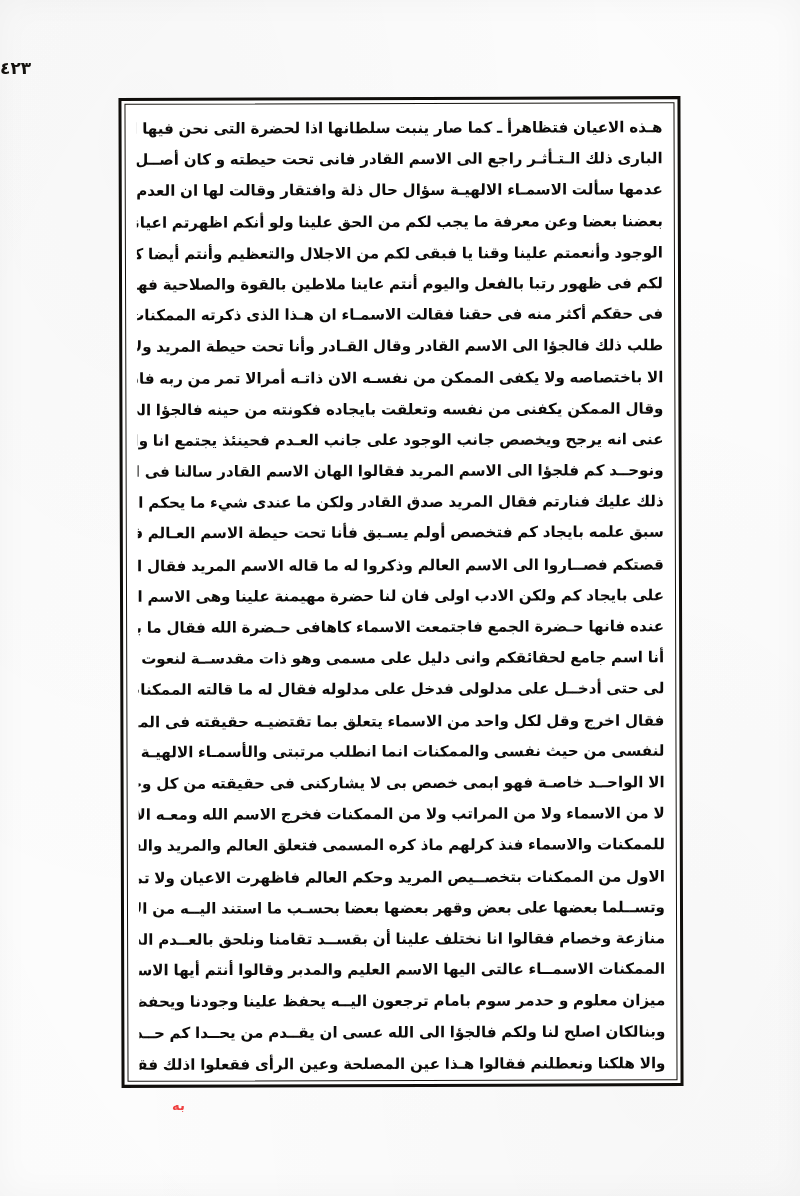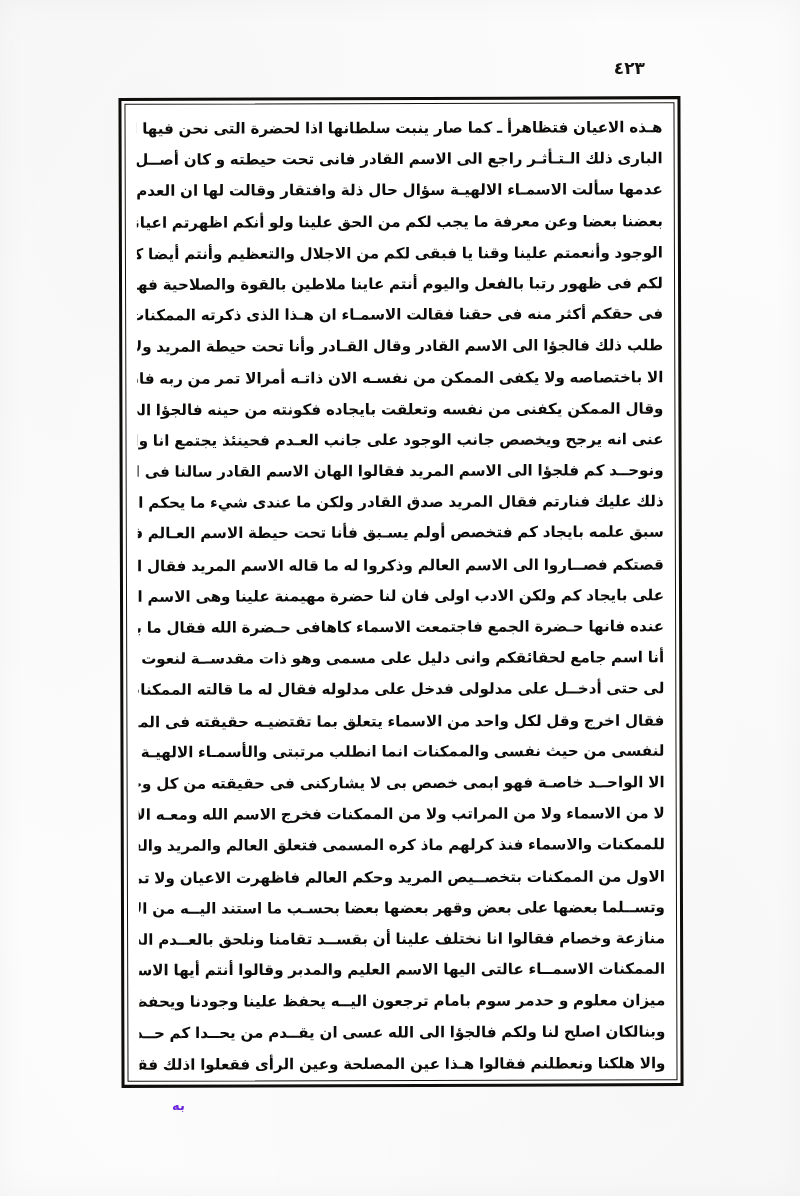--- a/index.html
+++ b/index.html
@@ -33,21 +33,21 @@
       radial-gradient(ellipse at 50% 50%, rgba(0,0,0,0.0), rgba(0,0,0,0.012) 95%);
     pointer-events: none;
   }
 
   
   #folio {
     position: absolute;
     top: 58px;
     left: 0;
     width: 800px;
-    text-align: right;
+    text-align: left;
     padding-right: 155px;
     box-sizing: border-box;
     font-family: "DejaVu Sans", sans-serif;
     font-size: 17px;
     font-weight: 700;
     letter-spacing: 1px;
     color: #15130f;
     direction: rtl;
   }
 
@@ -108,21 +108,21 @@
 
   
   #catchword {
     position: absolute;
     left: 172px;
     top: 1098px;
     direction: rtl;
     font-family: "DejaVu Sans", sans-serif;
     font-size: 13px;
     font-weight: 700;
-    color: #6d28d9;
+    color: #ef4444;
   }
 
   
   #scan-edge {
     position: absolute;
     inset: 0;
     pointer-events: none;
     box-shadow: inset 0 0 34px rgba(0,0,0,0.035);
   }
 </style>

